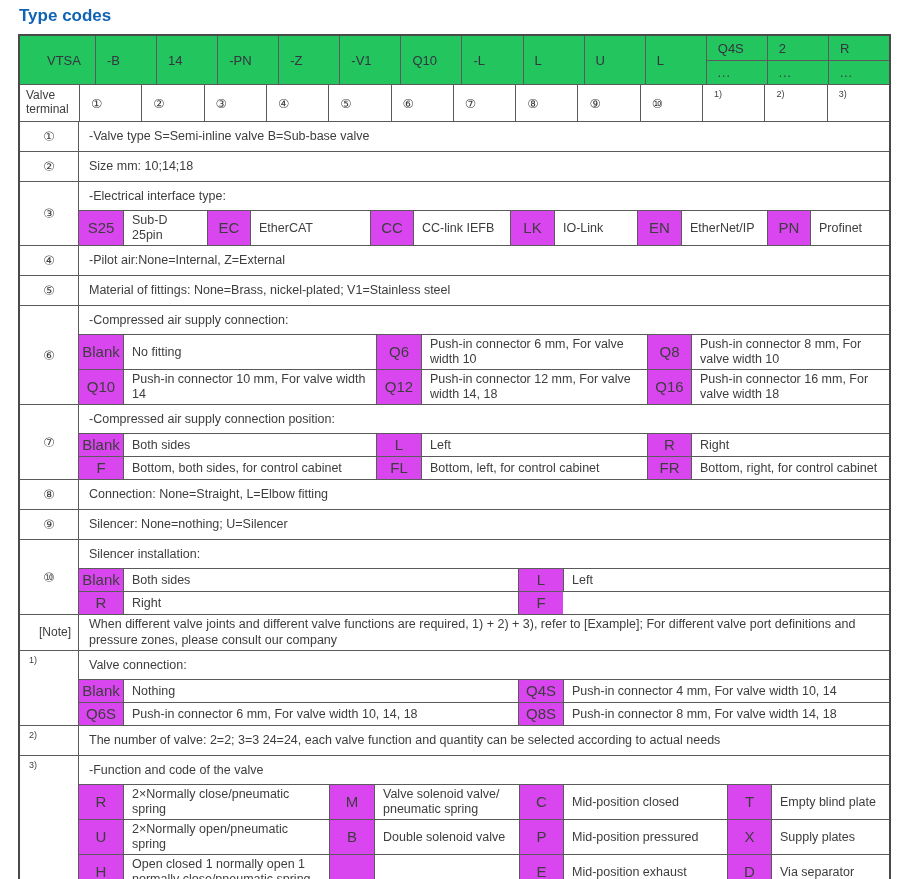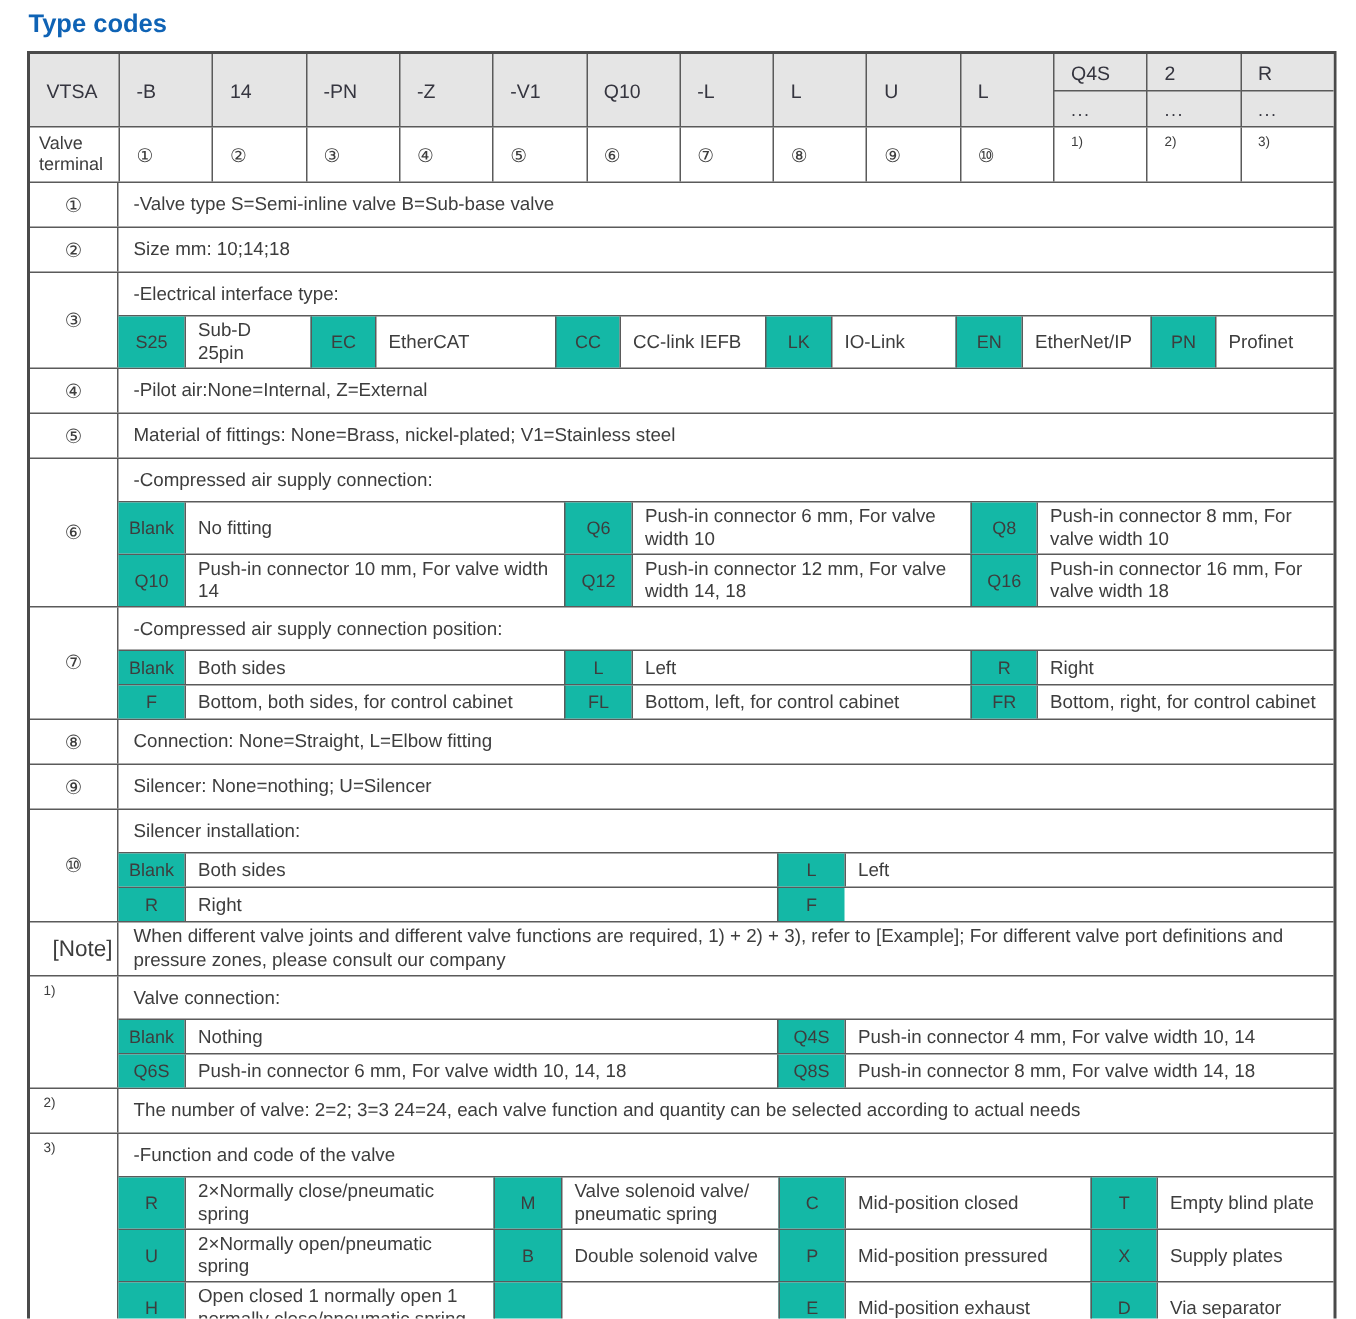--- a/index.html
+++ b/index.html
@@ -7,43 +7,43 @@
     width:904px; height:879px; overflow:hidden;
     font-family:"Liberation Sans","DejaVu Sans",sans-serif;
     color:#3d3d3d; -webkit-font-smoothing:antialiased;
   }
   .page { padding:3px 0 0 18px; }
   .title { font-size:17px; font-weight:bold; color:#0f63b5; margin:3px 0 8px 1px; }
 
   .tbl { width:869px; border:2px solid #4a4a4a; background:#fff; }
 
   
-  .hdr { display:grid; grid-template-columns:59px repeat(13,1fr); grid-template-rows:24px 24px; background:#e5e5e5; }
+  .hdr { display:grid; grid-template-columns:59px repeat(13,1fr); grid-template-rows:24px 24px; background:#22c55e;padding-left:16px; }
   .hcell { border-left:1px solid #5a5a5a; display:flex; align-items:center; padding-left:11px; font-size:13px; color:#35353f; }
   .hcell.first { border-left:none; }
   .hcell.bot { border-top:1px solid #5a5a5a; font-size:12px; letter-spacing:1px; }
 
   
   .term { display:grid; grid-template-columns:59px repeat(13,1fr); min-height:36px; border-top:1px solid #5a5a5a; }
   .tcell { border-left:1px solid #5a5a5a; display:flex; align-items:center; padding-left:11px; font-size:12.5px; }
   .tcell.first { border-left:none; padding-left:6px; font-size:12px; line-height:1.15; }
   .tcell.sup { align-items:flex-start; padding-top:4px; font-size:9px; }
 
   
   .row { display:grid; grid-template-columns:59px 1fr; border-top:1px solid #5a5a5a; }
   .lbl { border-right:1px solid #5a5a5a; display:flex; align-items:center; justify-content:center; text-align:center; font-size:13px; padding:2px; }
   .lbl.sup { align-items:flex-start; justify-content:flex-start; font-size:9px; padding:4px 0 0 9px; }
-  .lbl.bracket { font-size:15px; line-height:1.2;margin-left:12px; }
+  .lbl.bracket { font-size:12px; line-height:1.2;margin-left:12px; }
   .rbody { min-width:0; }
   .trow { display:flex; align-items:center; padding:2px 10px; min-height:25px; font-size:12.5px; line-height:1.25; }
   .ghead { display:flex; align-items:center; padding:2px 10px; min-height:24px; font-size:12.5px; }
   .sub { display:grid; border-top:1px solid #5a5a5a; min-height:22px; }
   .cell { border-left:1px solid #5a5a5a; display:flex; align-items:center; padding:2px 8px; font-size:12.5px; line-height:1.2; min-width:0; }
   .cell.c0 { border-left:none; }
-  .cell.code { background:#14b8a6; justify-content:center; padding:2px 13px; font-size:12px; text-align:center; }
+  .cell.code { background:#d946ef; justify-content:center; padding:2px 13px; font-size:15px; text-align:center; }
   .cols12 { grid-template-columns:44px 84px 43px 120px 43px 97px 44px 83px 44px 86px 43px minmax(0,1fr); }
   .cols6  { grid-template-columns:44px 253px 45px 226px 44px minmax(0,1fr); }
   .cols4  { grid-template-columns:44px 395px 45px minmax(0,1fr); }
   .cols8  { grid-template-columns:44px 206px 45px 145px 44px 164px 44px minmax(0,1fr); }
 </style>
 </head>
 <body>
 
 <div class="page">
   <div class="title">Type codes</div>

